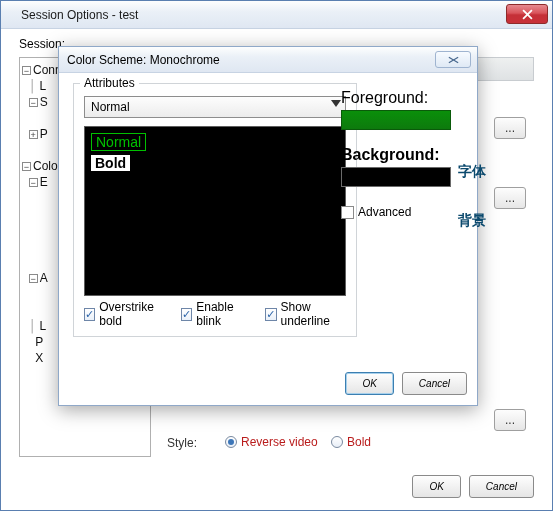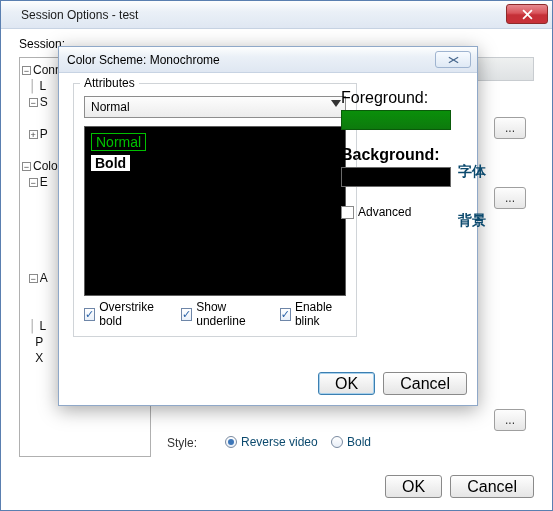--- a/index.html
+++ b/index.html
@@ -51,30 +51,30 @@
   }
 
   
   .peekbtn {
     position:absolute; width:32px; height:22px;
     border:1px solid #9f9f9f; border-radius:3px;
     background:linear-gradient(180deg,#fdfdfd,#e6e6e6);
     font-size:12px; color:#333; display:flex; align-items:center; justify-content:center;
   }
   .stylelbl { position:absolute; left:162px; top:405px; font-size:12px; color:#333; }
-  .radio { position:absolute; font-size:12px; color:#0c4a6e; display:flex; align-items:center; gap:4px; }
+  .radio { position:absolute; font-size:12px; color:#b91c1c; display:flex; align-items:center; gap:4px; }
   .radio .dot { width:12px; height:12px; border:1px solid #7a8aa0; border-radius:50%; display:inline-flex; align-items:center; justify-content:center; background:linear-gradient(180deg,#fff,#e8eef7); }
   .radio .dot.sel::after { content:""; width:6px; height:6px; background:#3d76b8; border-radius:50%; display:block; }
 
   
   .btn {
-    height:23px; padding:8px 16px; font-size:16px;
+    height:23px; padding:8px 16px; font-size:10px;
     border:1px solid #8a8a8a; border-radius:3px;
     background:linear-gradient(180deg,#fefefe,#e5e5e5);
-    display:inline-flex; align-items:center; justify-content:center;
+    display:inline-flex; align-items:center; justify-content:center;font-style:italic;
   }
   .parent-buttons { position:absolute; right:14px; bottom:8px; display:flex; gap:8px; }
 
   
   .dlg {
     position:absolute; left:58px; top:46px; width:420px; height:360px;
     background:#fff; border:1px solid #8fa8c8;
     box-shadow:0 4px 18px rgba(0,0,0,.35);
   }
   .dlg .dtitlebar {
@@ -228,25 +228,25 @@
         <div><span class="bold">Bold</span></div>
       </div>
 
       <div class="chkrow">
         <label class="chk">
           <span class="box2 checked"></span>
           <span>Overstrike bold</span>
         </label>
         <label class="chk">
           <span class="box2 checked"></span>
-          <span>Show underline</span>
+          <span>Enable blink</span>
         </label>
         <label class="chk">
           <span class="box2 checked"></span>
-          <span>Enable blink</span>
+          <span>Show underline</span>
         </label>
       </div>
     </div>
 
     <div class="right">
       <span class="lbl">Foreground:</span>
       <div class="swatch green"></div>
 
       <span class="lbl" style="margin-top:16px;font-weight:bold;">Background:</span>
       <div class="swatch black"></div>

